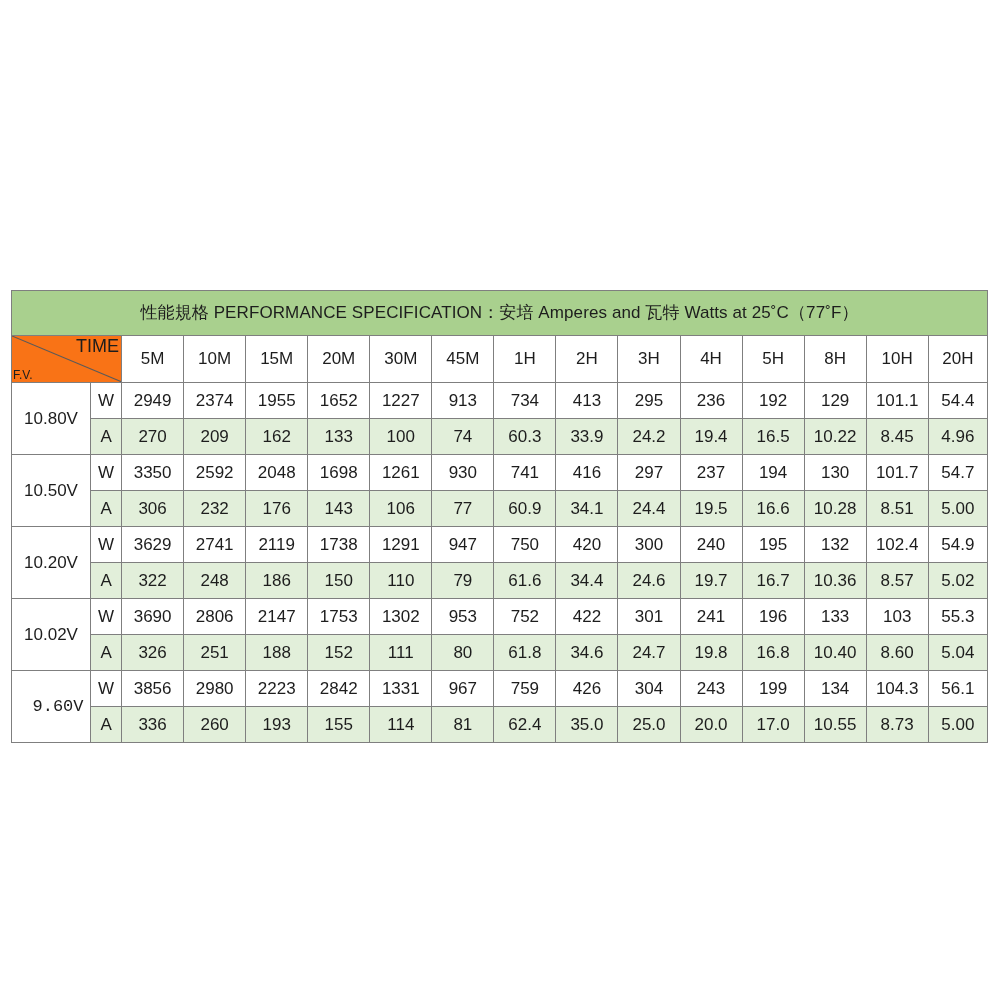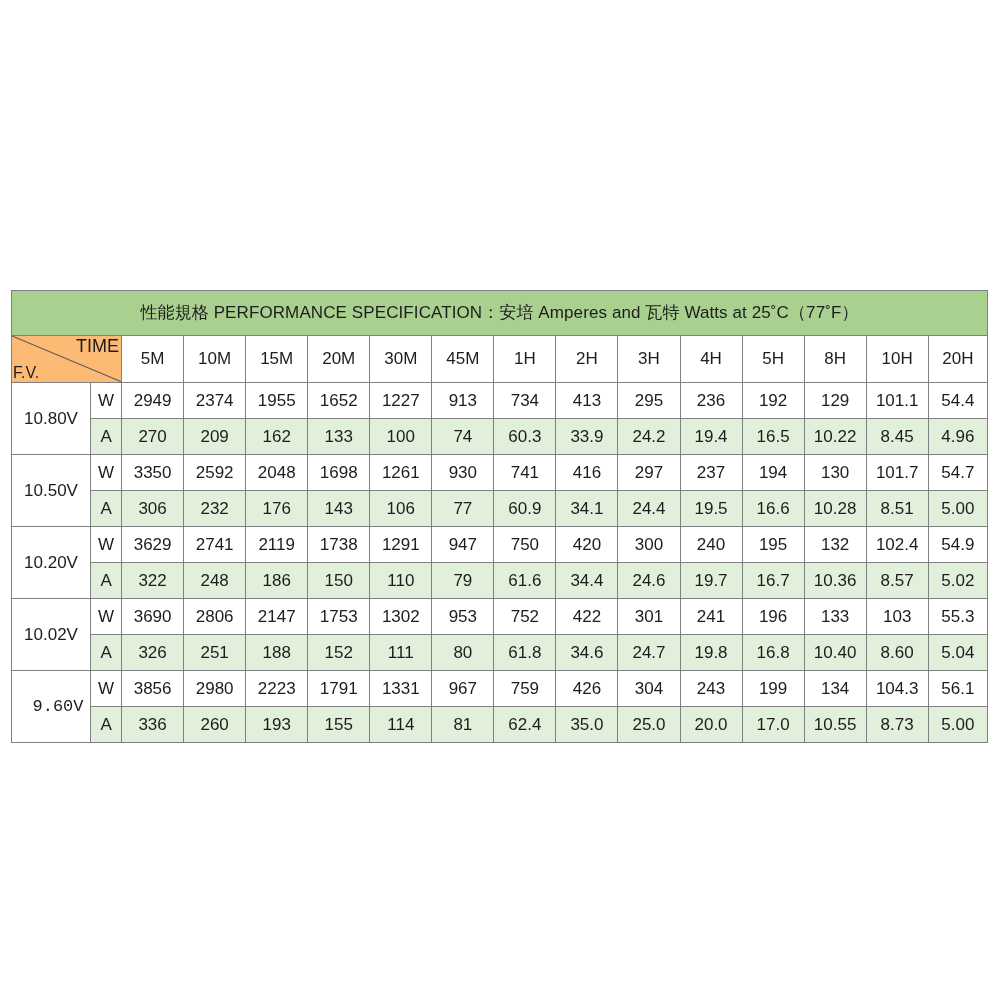--- a/index.html
+++ b/index.html
@@ -45,38 +45,38 @@
   td.colhead{
     height:46px;
     font-size:19px;
     background:#ffffff;
     margin-top:34px;
   }
   
   td.corner{
     position:relative;
     height:46px;
-    background:#fdba74;
+    background:#f97316;
     padding:0;
   }
   td.corner .diag{
     position:absolute;inset:0;
     pointer-events:none;
   }
   td.corner .lbl-time{
     position:absolute;
     right:2px;top:1px;
     font-size:18px;
     line-height:1;
     color:#1d1d1d;
   }
   td.corner .lbl-fv{
     position:absolute;
     left:1px;bottom:1px;
-    font-size:16px;
+    font-size:12px;
     line-height:1;
     color:#1d1d1d;
     margin-top:41px;
   }
   
   td.fv{
     background:#ffffff;
     font-size:19px;
     text-align:center;
     padding-right:0;
@@ -292,21 +292,21 @@
           <td class="datacell">10.40</td>
           <td class="datacell">8.60</td>
           <td class="datacell">5.04</td>
         </tr>
         <tr>
           <td class="fv nudge" rowspan="2">9.60V</td>
           <td class="unit">W</td>
           <td class="datacell">3856</td>
           <td class="datacell">2980</td>
           <td class="datacell">2223</td>
-          <td class="datacell">1791</td>
+          <td class="datacell">2842</td>
           <td class="datacell">1331</td>
           <td class="datacell">967</td>
           <td class="datacell">759</td>
           <td class="datacell">426</td>
           <td class="datacell">304</td>
           <td class="datacell">243</td>
           <td class="datacell">199</td>
           <td class="datacell">134</td>
           <td class="datacell">104.3</td>
           <td class="datacell">56.1</td>

